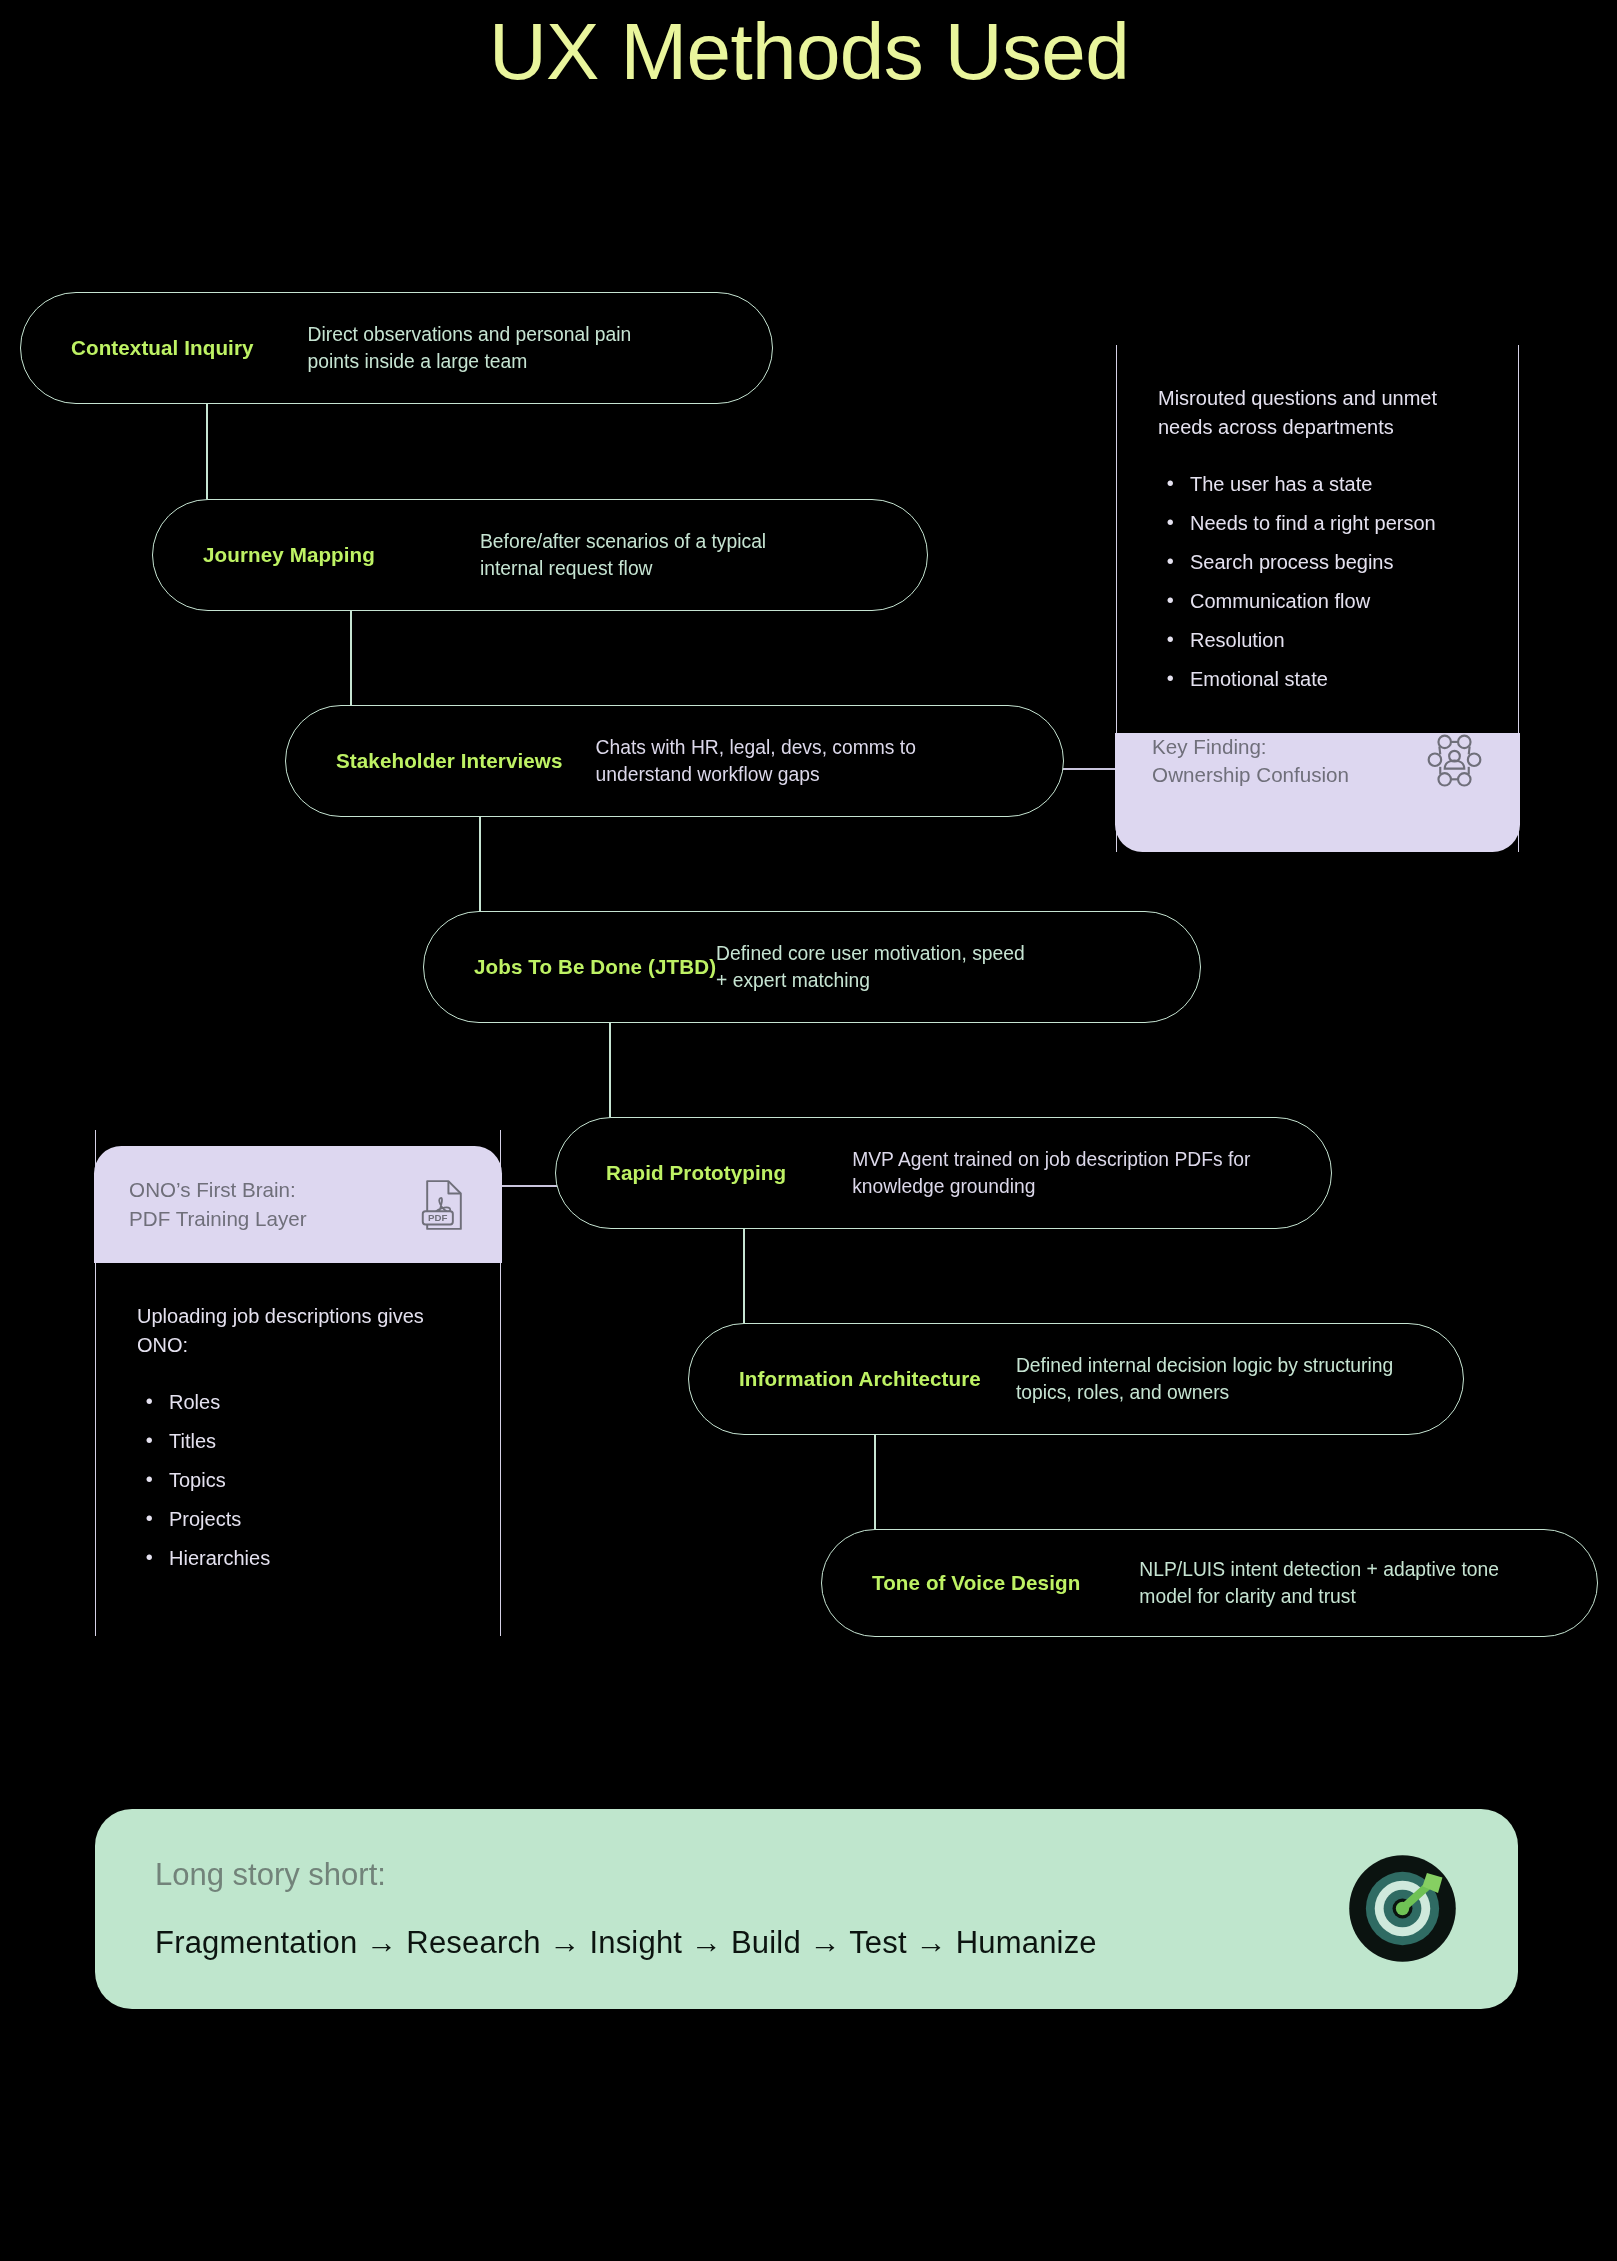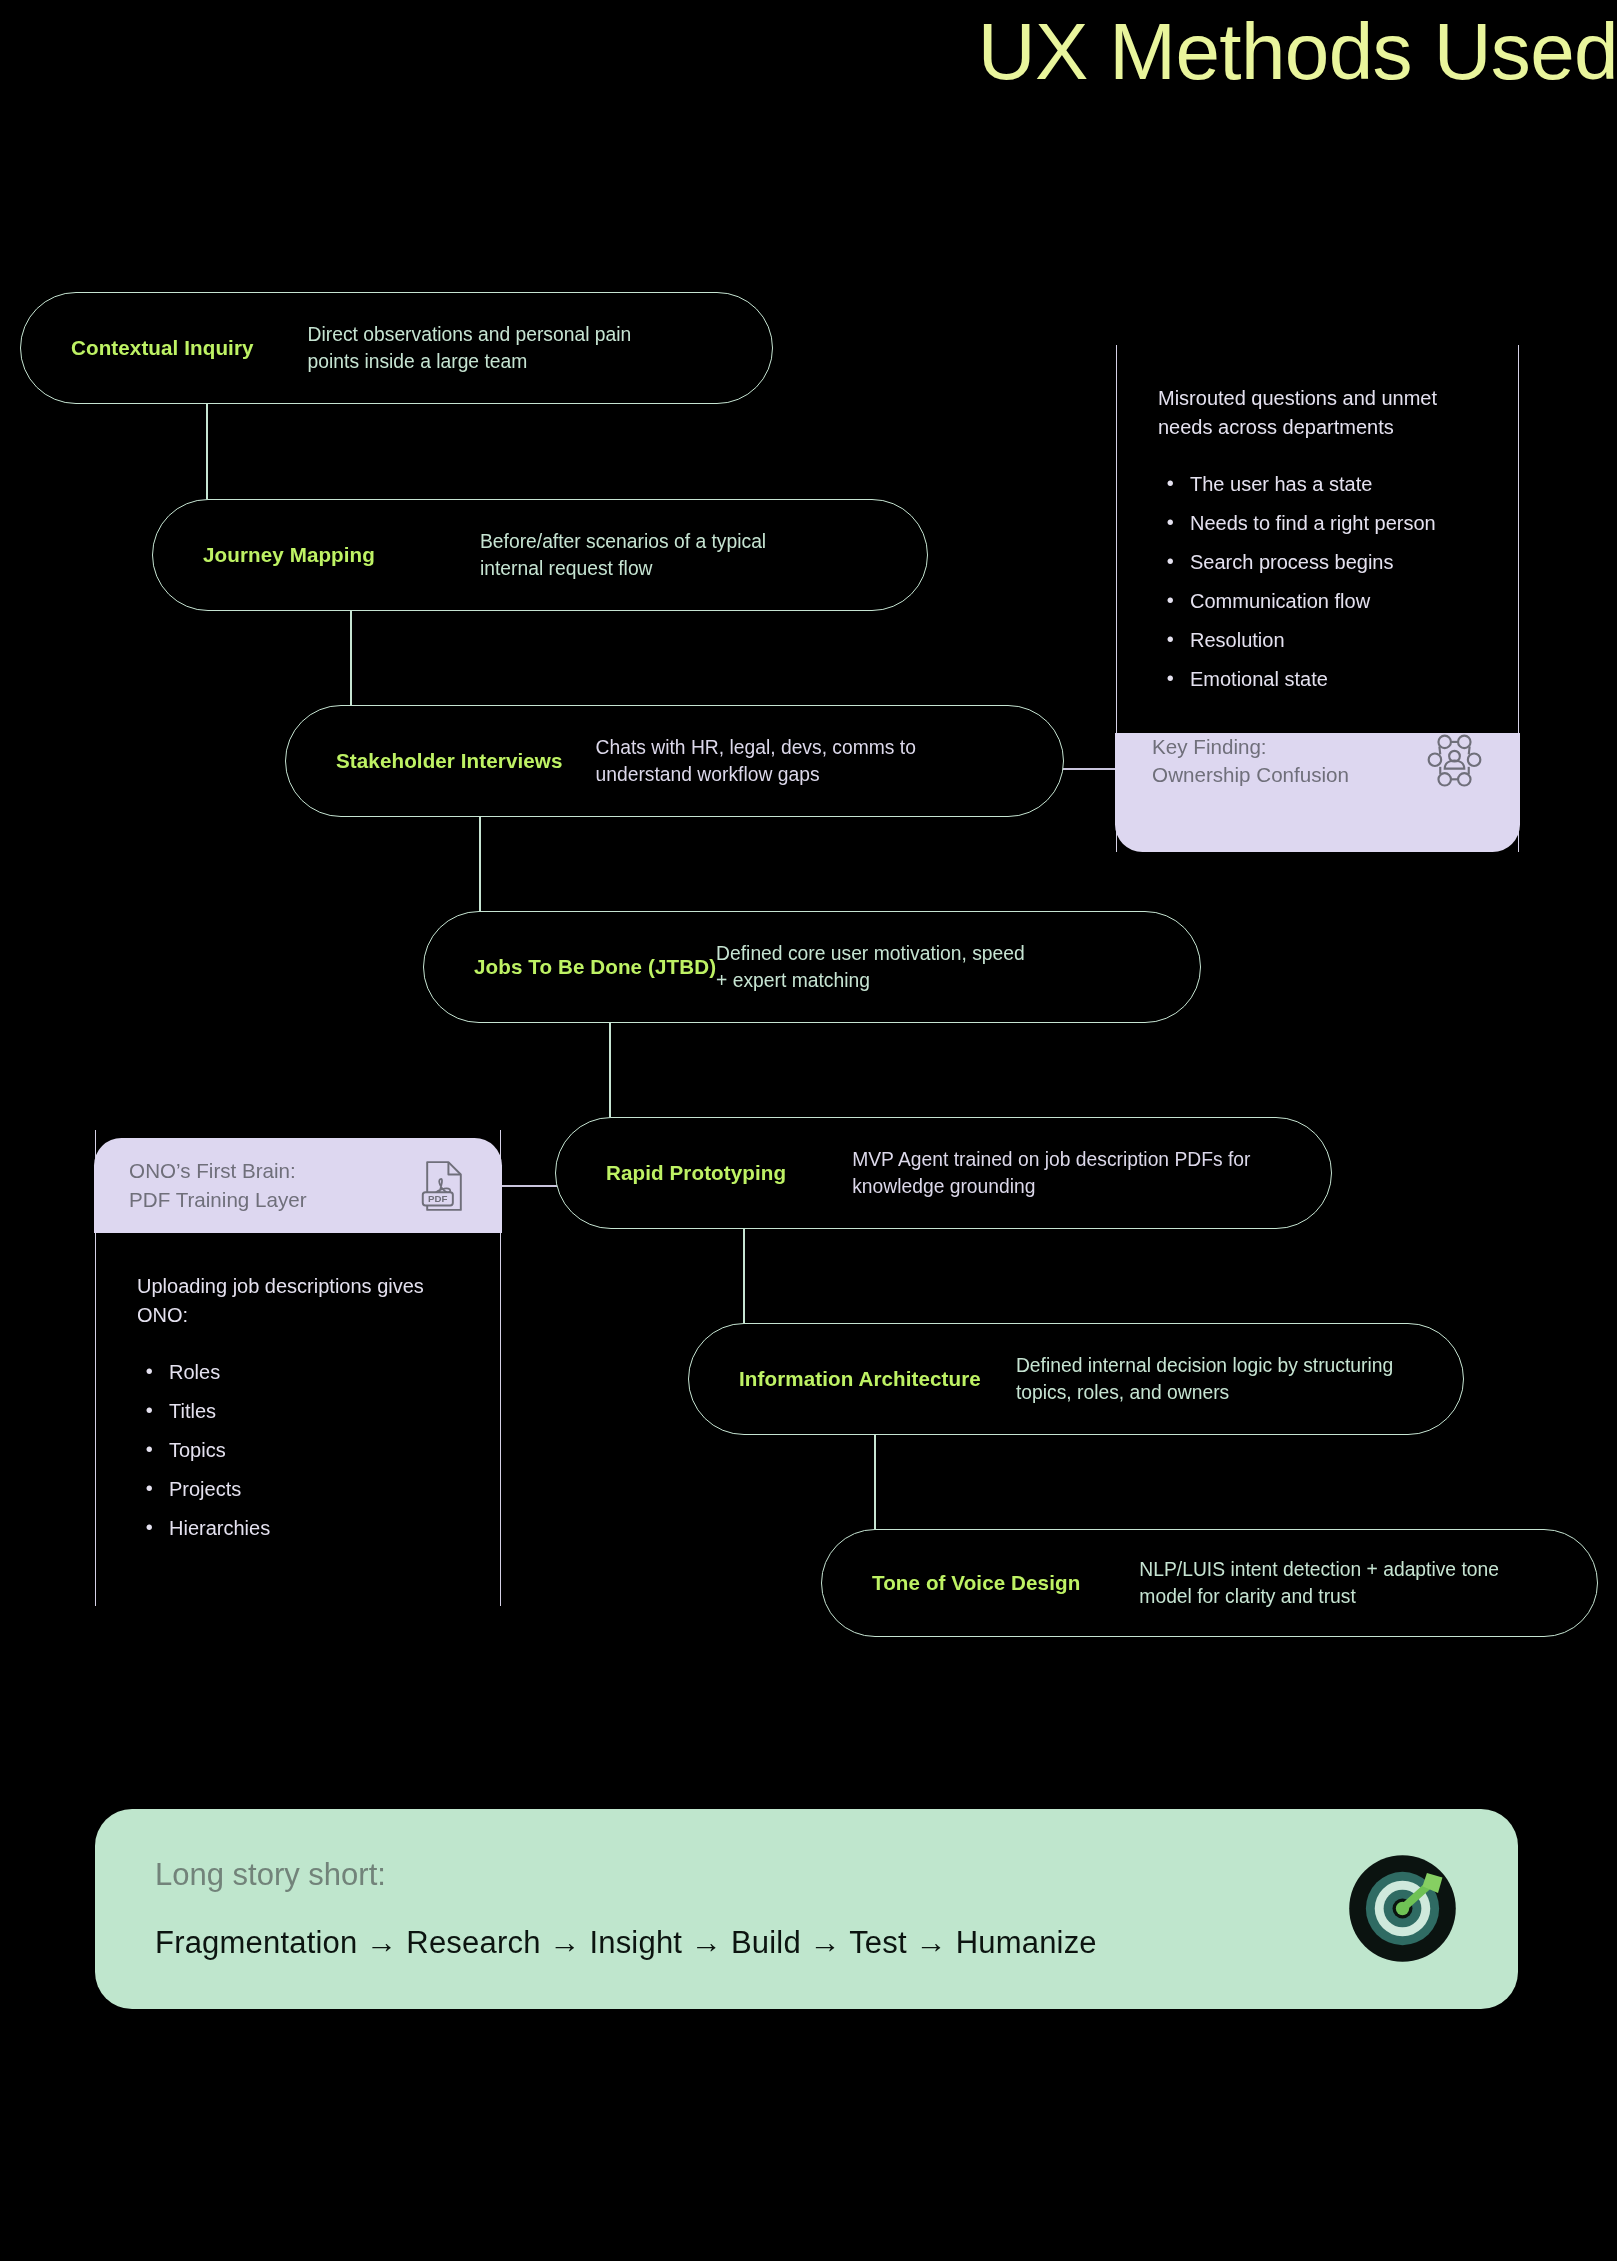--- a/index.html
+++ b/index.html
@@ -9,21 +9,21 @@
     background: #000000;
     font-family: "Liberation Sans", sans-serif;
     overflow: hidden;
   }
   .page { position: relative; width: 1618px; height: 2261px; background: #000; }
 
   
   .page-title {
     position: absolute;
     top: 6.2px; left: 0; width: 1618px;
-    text-align: right;
+    text-align: center;
     font-size: 80px;
     font-weight: 400;
     letter-spacing: -0.6px;
     color: #e9f59c;
     line-height: 1.15;
   }
 
   
   .flow-card {
     position: absolute;
@@ -196,21 +196,21 @@
           <line x1="48" y1="38" x2="48" y2="46"></line>
           <line x1="28" y1="52" x2="36" y2="52"></line>
           <circle cx="32" cy="26" r="6"></circle>
           <path d="M21 40c0-6 5-9 11-9s11 3 11 9z"></path>
         </svg>
       </div>
     </div>
   </div>
 
   <div class="side-panel" style="left:95px; top:1130px; width:406px;">
-    <div class="panel-header" style="height:95px; margin:8px -1.9px 0 -1.9px;">
+    <div class="panel-header" style="height:117px; margin:16px -1.9px 0 -1.9px;">
       <div class="hd-text">
         <div>ONO’s First Brain:</div>
         <div>PDF Training Layer</div>
       </div>
       <div style="width:46px;height:54px;position:relative;">
         <svg viewBox="0 0 52 60" width="46" height="54" fill="none" stroke="#6f6f7a" stroke-width="2.2" stroke-linejoin="round">
           <path d="M7 3h24l14 14v40H7z"></path>
           <path d="M31 3v14h14"></path>
           <path d="M23 22c-2 0-3 2-2 5 1 4 5 9 8 10 2 1 4 0 4-2 0-2-3-3-7-2-5 1-10 4-11 7 0 2 2 2 3 1 2-2 4-7 5-12 1-4 1-7 0-7z" stroke-width="2"></path>
           <rect x="2" y="37" width="34" height="15" rx="3" fill="#ddd7f0"></rect>

